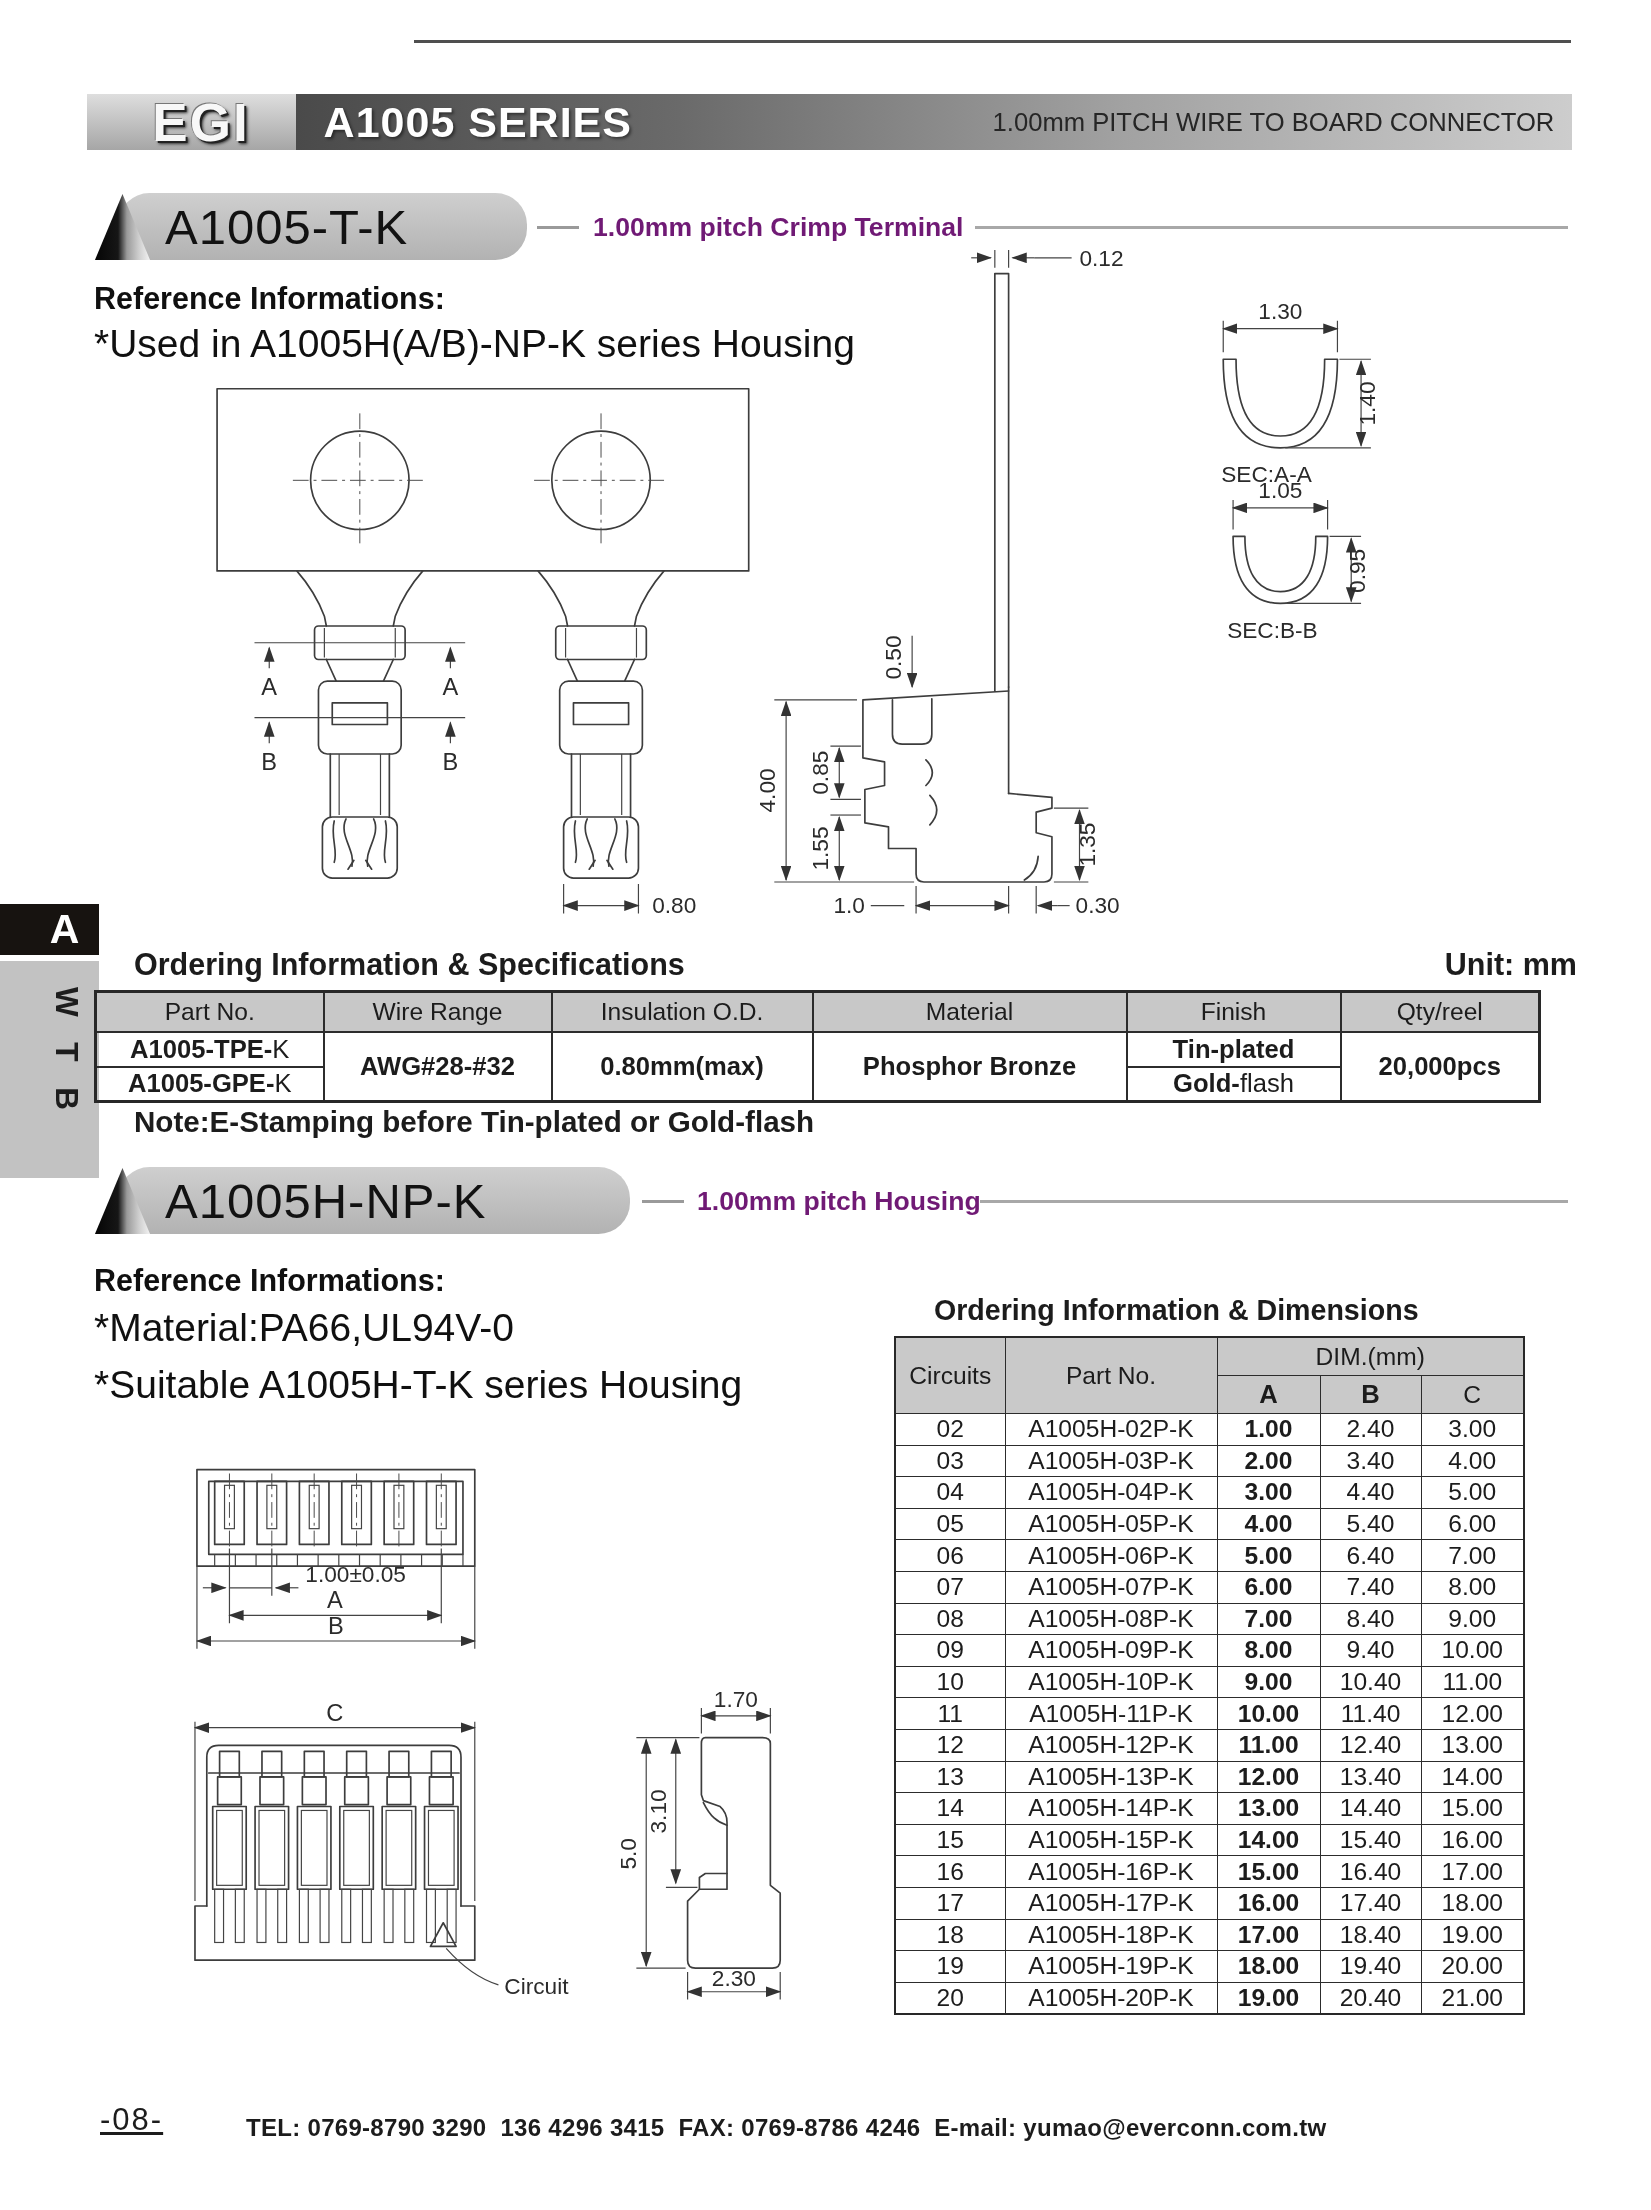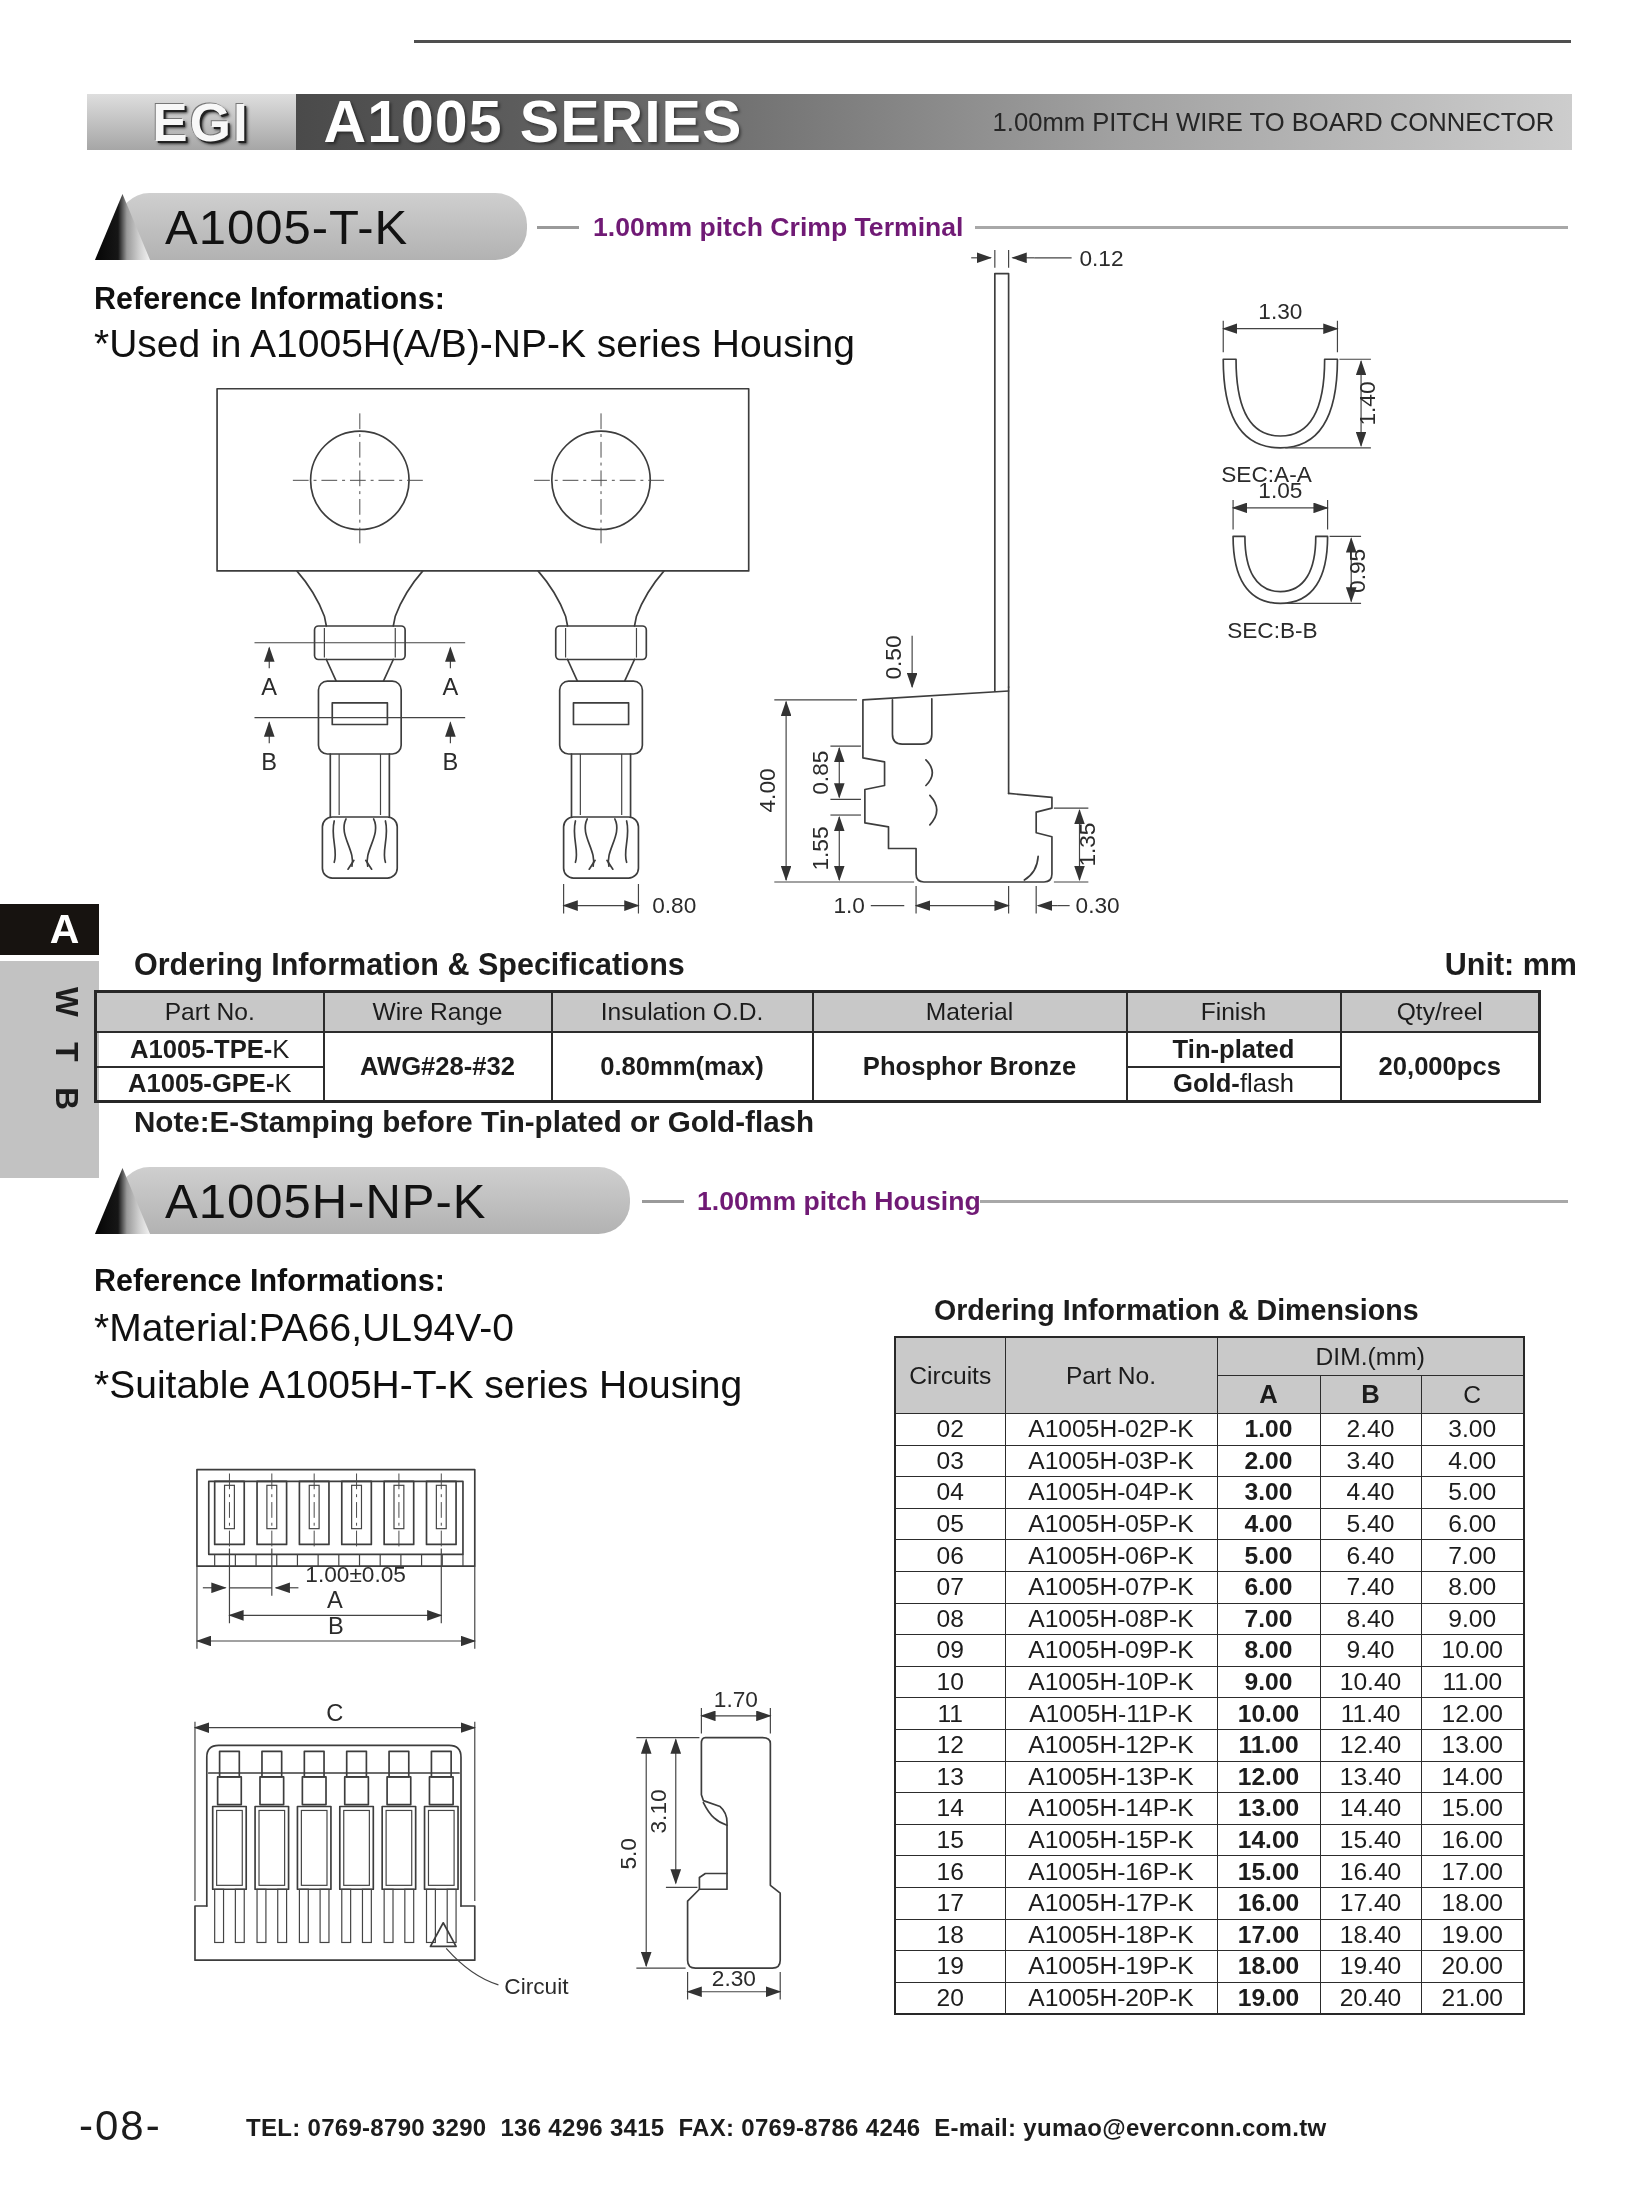--- a/index.html
+++ b/index.html
@@ -11,21 +11,21 @@
   
   #top-rule{left:414px;top:40px;width:1157px;height:3px;background:#4f4f4f;}
 
   
   #logo-box{left:87px;top:94px;width:196px;height:56px;background:linear-gradient(#dedede,#a6a6a6);
             display:flex;align-items:center;justify-content:center;padding-left:16px;}
   #logo-box span{font-size:53px;font-weight:900;letter-spacing:2px;color:#f8f8f8;
             text-shadow:2px 2px 0 #222,3px 3px 3px #333,-1px -1px 0 #777;}
   #header-bar{left:296px;top:94px;width:1276px;height:56px;
             background:linear-gradient(90deg,#4a4a4a 0%,#6a6a6a 30%,#a2a2a2 65%,#cdcdcd 100%);}
-  #series-title{position:absolute;left:27.6px;top:0;line-height:56px;font-size:59px;font-weight:900;
+  #series-title{position:absolute;left:27.6px;top:0;line-height:56px;font-size:43px;font-weight:900;
             letter-spacing:1px;color:#ffffff;text-shadow:2px 2px 3px rgba(0,0,0,.45);}
   #header-subtitle{position:absolute;right:17.7px;top:0;line-height:56px;font-size:25.6px;font-weight:500;color:#262626;}
 
   
   #side-tab{left:0;top:904px;width:99px;height:51px;background:#171310;color:#fff;
             text-align:right;line-height:51px;font-size:41px;font-weight:700;padding-right:0;}
   #side-tab span{margin-right:19.7px;}
   #side-strip{left:0;top:961px;width:99px;height:217px;background:#c2c2c2;}
   #side-strip .wtb{position:absolute;right:13.8px;top:25.6px;writing-mode:vertical-rl;
             font-size:31.5px;font-weight:600;letter-spacing:25.6px;color:#1d1d1d;}
@@ -61,21 +61,21 @@
   table.dim td.c-a{font-weight:700;}
 
   
   svg text{font-family:"Liberation Sans",sans-serif;font-size:23px;fill:#2b2b2b;}
   svg .lbl{font-size:24px;}
   .o{fill:none;stroke:#3d3d3d;stroke-width:1.7;stroke-linejoin:round;stroke-linecap:round;}
   .d{fill:none;stroke:#444;stroke-width:1.2;}
   .cl{fill:none;stroke:#4a4a4a;stroke-width:1;stroke-dasharray:16 5 3 5;}
 
   
-  #page-no{left:79px;top:2102px;font-size:42px;letter-spacing:2px;}
+  #page-no{left:100px;top:2102px;font-size:31px;letter-spacing:2px;text-decoration:underline;}
   #contact{left:246px;top:2114px;font-size:24px;letter-spacing:0.3px;}
 </style>
 </head>
 <body>
 
 <div id="page">
 
   <div class="abs" id="top-rule"></div>
 
   <div class="abs" id="logo-box">

